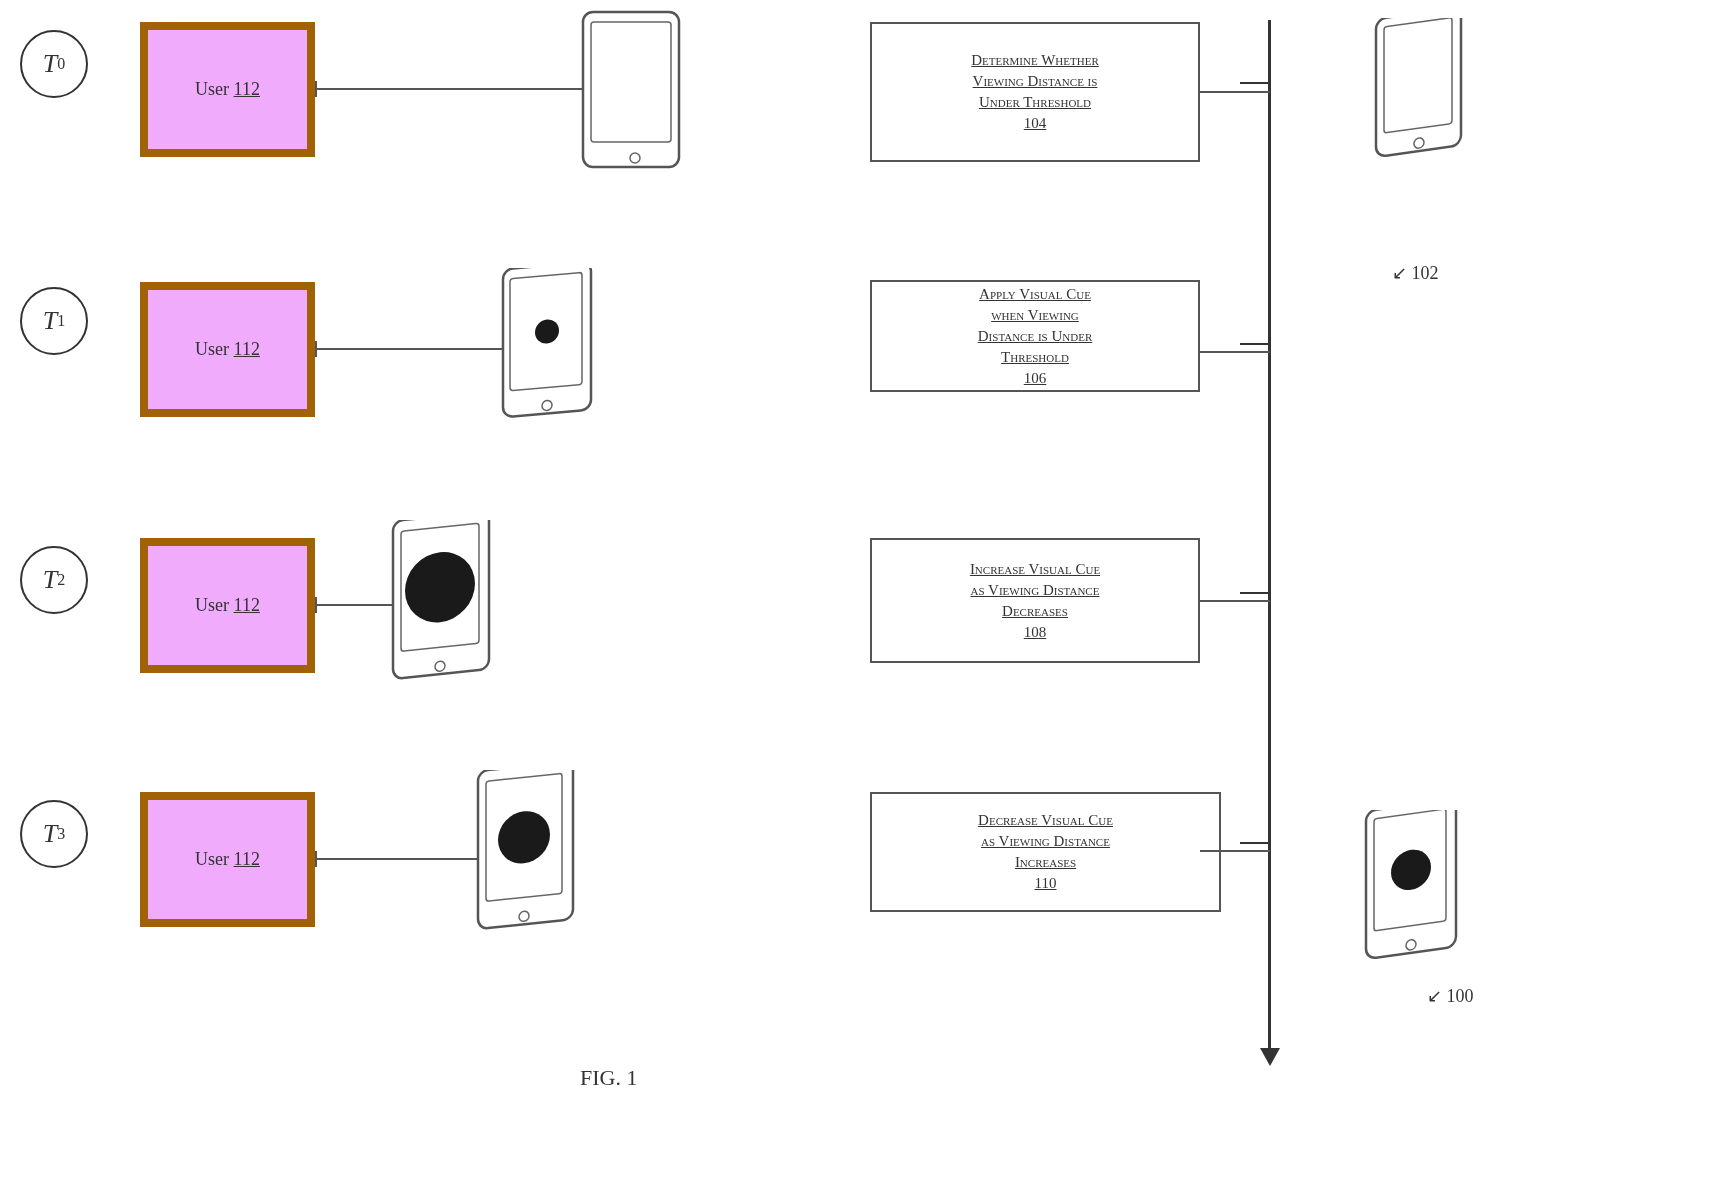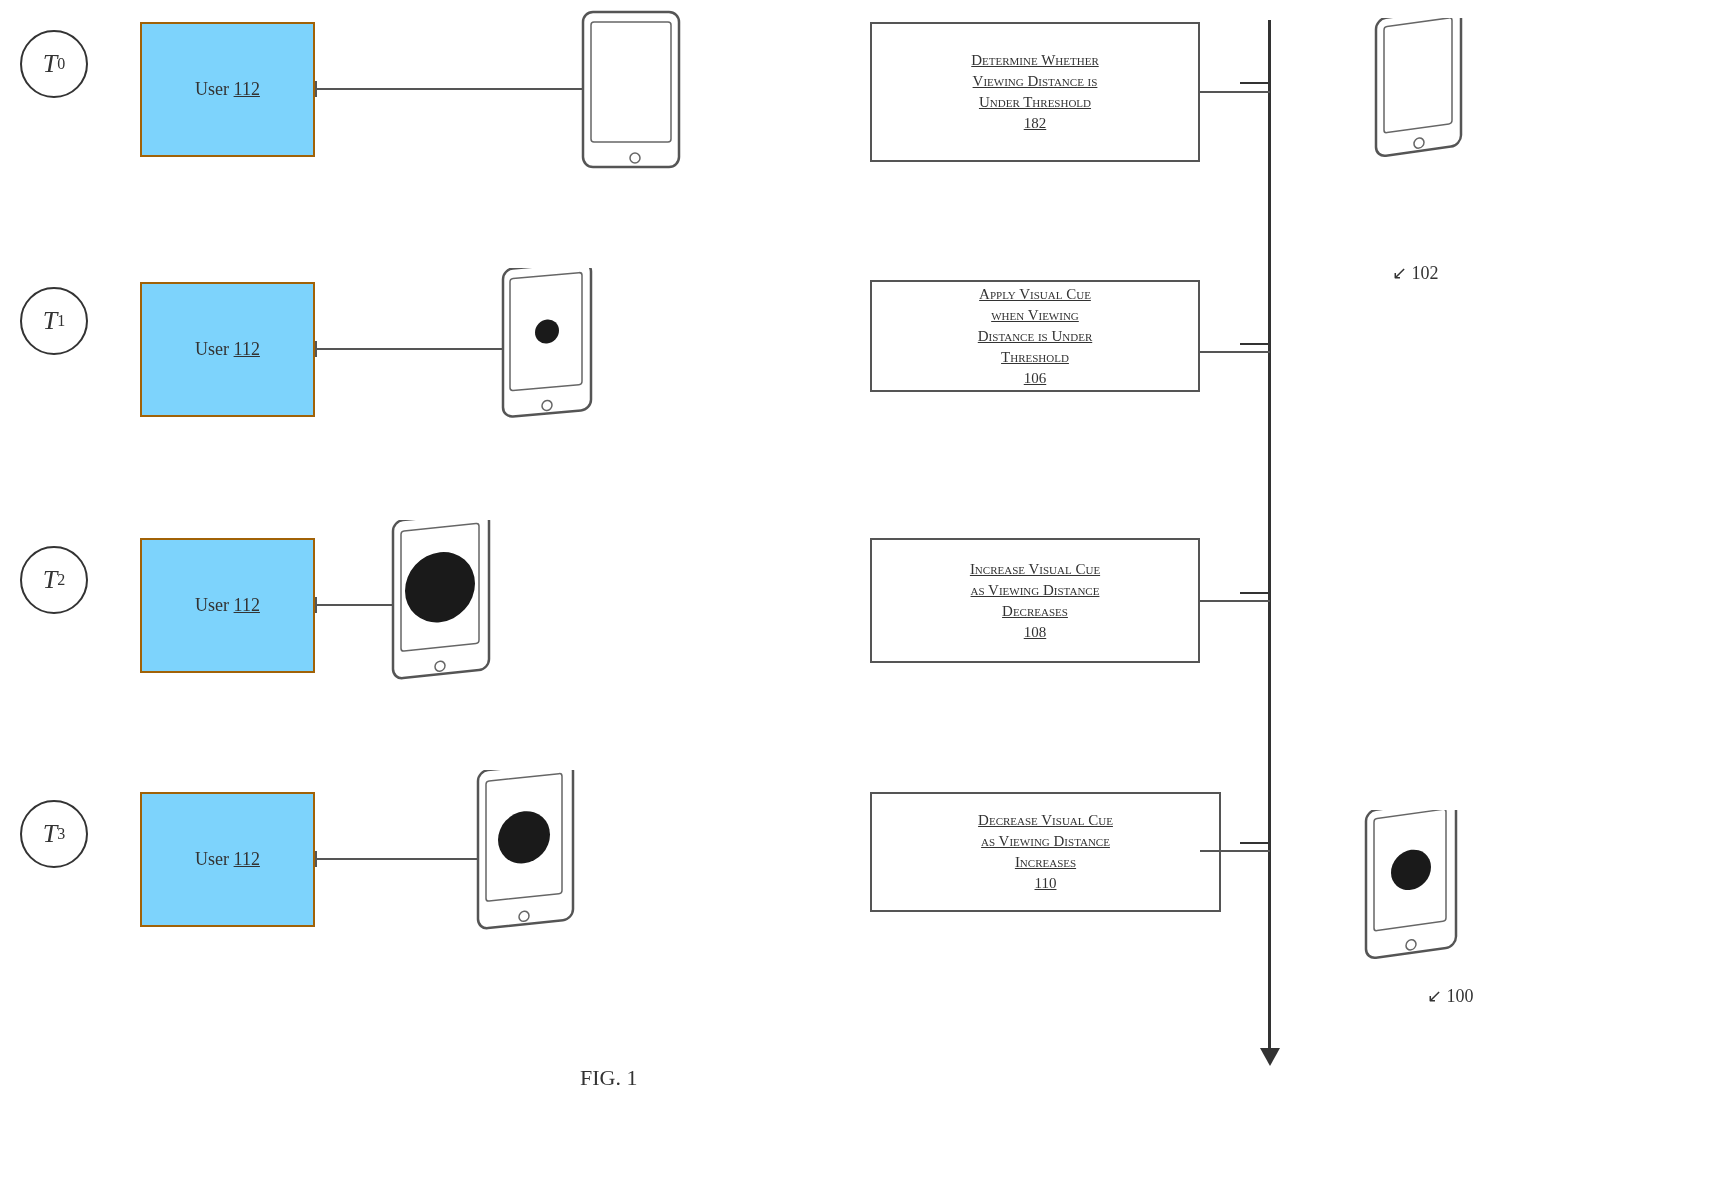--- a/index.html
+++ b/index.html
@@ -35,22 +35,22 @@
       background: #fff;
     }
     .time-circle sub {
       font-size: 16px;
       font-style: normal;
     }
 
     
     .user-box {
       position: absolute;
-      border: 2px solid #a16207;
-      background: #7dd3fc;
+      border: 8px solid #a16207;
+      background: #f0abfc;
       display: flex;
       align-items: center;
       justify-content: center;
       flex-direction: column;
     }
     .user-label {
       font-size: 18px;
       color: #333;
       text-decoration: none;
     }
@@ -252,21 +252,21 @@
     ↙ <span>102</span>
   </div>
 
   <div style="position:absolute; left:1392px; top:985px; font-size:18px; color:#333; font-family:'Times New Roman',serif;margin-left:35px;">
     ↙ <span>100</span>
   </div>
 
   <div class="step-box" style="left:870px; top:22px; width:330px; height:140px;">
     <div class="step-box-text">
       <span style="font-variant:small-caps;">Determine Whether<br>Viewing Distance is<br>Under Threshold</span>
-      <br><span style="text-decoration:underline;">182</span>
+      <br><span style="text-decoration:underline;">104</span>
     </div>
   </div>
 
   <div style="position:absolute; left:1200px; top:91px; width:70px; height:2px; background:#555;"></div>
 
   <div style="position:absolute; left:1240px; top:82px; width:30px; height:2px; background:#333;"></div>
 
   <div class="step-box" style="left:870px; top:280px; width:330px; height:112px;">
     <div class="step-box-text">
       <span style="font-variant:small-caps;">Apply Visual Cue<br>when Viewing<br>Distance is Under<br>Threshold</span>

